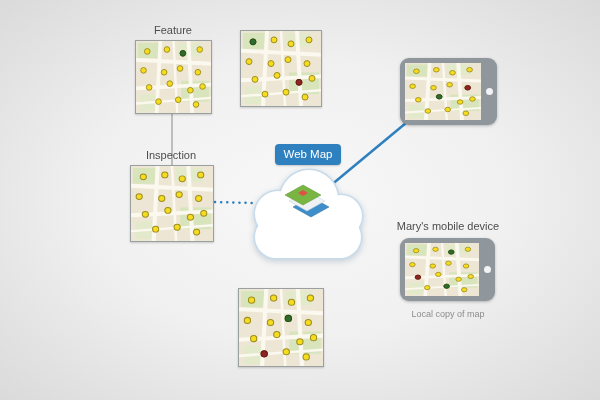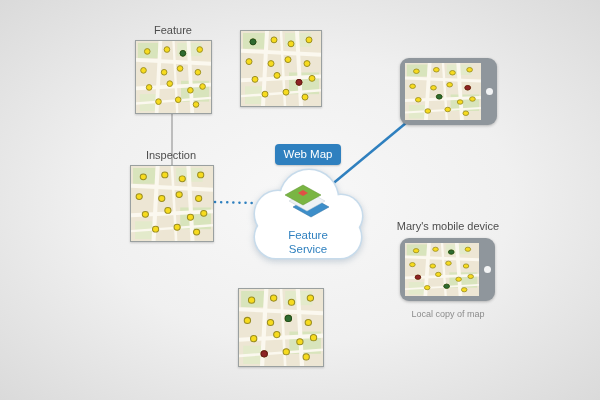--- a/index.html
+++ b/index.html
@@ -123,21 +123,20 @@
         <circle cx="99" cy="54" r="21"></circle>
         <rect x="13" y="54" width="106" height="42" rx="21"></rect>
       </g>
     </svg>
     <svg class="layers-icon" width="46" height="40" viewBox="0 0 46 40">
       <polygon points="27,15 45,25 27,35 9,25" fill="#3D8EC9" stroke="#2F6FA0" stroke-width="0.5"></polygon>
       <polygon points="23,9 41,19 23,29 5,19" fill="#EEF2F5" stroke="#C6CED4" stroke-width="0.5"></polygon>
       <polygon points="19,3 37,13 19,23 1,13" fill="#79B543" stroke="#5E9330" stroke-width="0.5"></polygon>
       <polygon points="19,8 24,11 19,14 14,11" fill="#E05045"></polygon>
     </svg>
-    <div class="service-label">Feature Service</div>
   </div>
 
   <div class="tablet" style="left:400px;top:58px;width:97px;height:67px">
     <div class="screen">
       <svg viewBox="0 0 80 76" preserveAspectRatio="none">
         <use href="#map-base"></use>
         <circle cx="66" cy="33" r="3" fill="#8E2424" stroke="#641717"></circle>
         <circle cx="36" cy="45" r="3" fill="#2F6B2F" stroke="#1E4D1E"></circle>
       </svg>
     </div>

